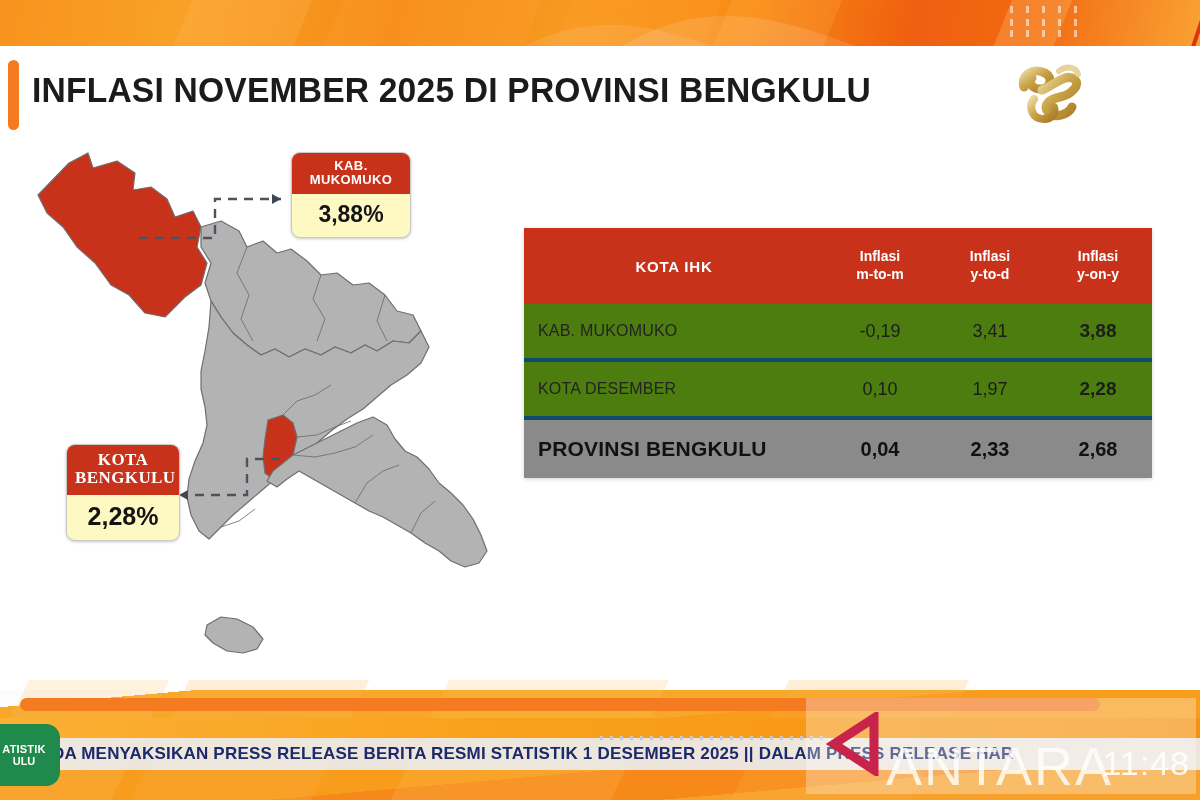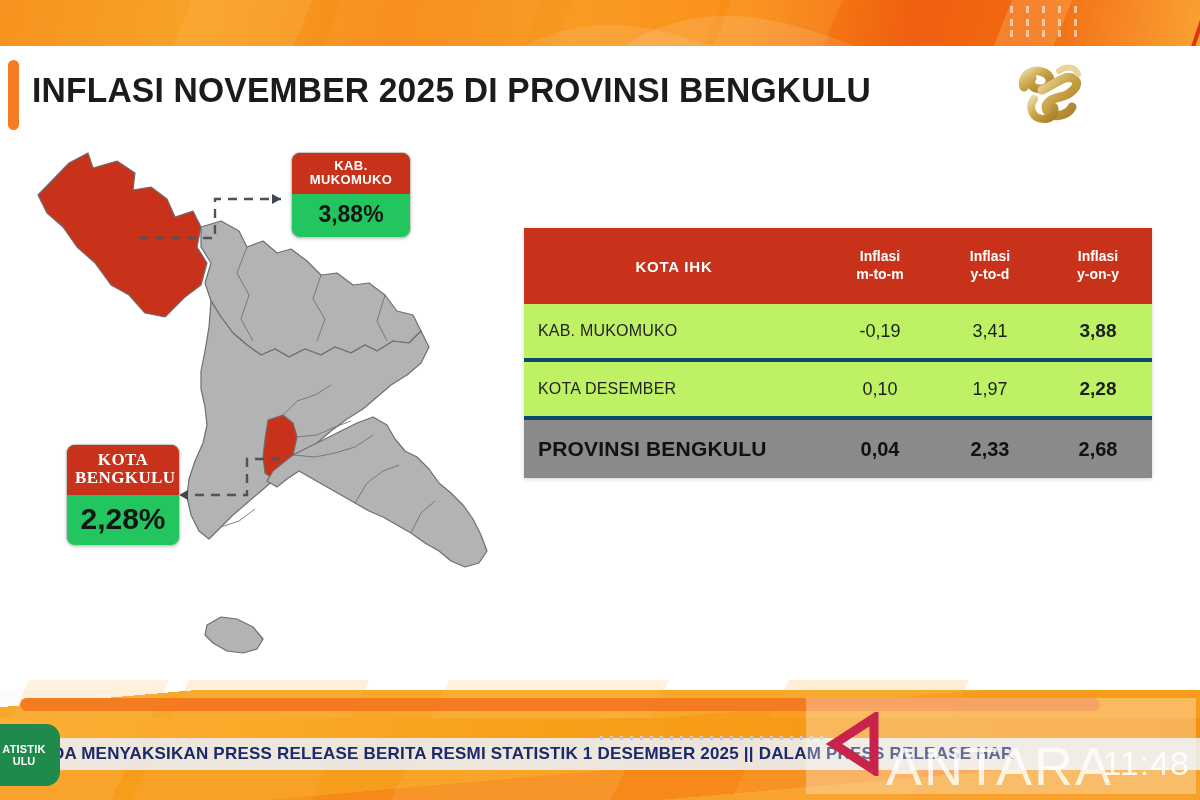--- a/index.html
+++ b/index.html
@@ -42,37 +42,37 @@
   .sensus-txt{display:flex;flex-direction:column;line-height:1.02;}
   .sensus-txt .l1,.sensus-txt .l2{font-size:17px;font-weight:bold;color:#3b3b3b;letter-spacing:1.2px;}
   .sensus-txt .l3{font-size:17px;font-weight:bold;letter-spacing:4px;
      background:linear-gradient(90deg,#caa24a,#d9bb6a,#b58c34);-webkit-background-clip:text;background-clip:text;color:#c3a052;}
 
   
   .map-wrap{position:absolute;left:25px;top:135px;width:520px;height:545px;}
   .map-wrap svg{display:block;}
 
   
-  .callout{position:absolute;background:#22c55e;border:1.6px solid #c9c9c9;border-radius:9px;box-shadow:0 1px 3px rgba(0,0,0,.22);overflow:hidden;}
+  .callout{position:absolute;background:#fef9c3;border:1.6px solid #c9c9c9;border-radius:9px;box-shadow:0 1px 3px rgba(0,0,0,.22);overflow:hidden;}
   .callout .hd{background:#c8311a;color:#fff;font-weight:bold;text-align:center;line-height:1.08;padding:6px 8px 7px;letter-spacing:.4px;}
   .callout .vl{text-align:center;font-weight:bold;color:#141414;}
 
   #callout-mukomuko{left:291px;top:152px;width:118px;}
   #callout-mukomuko .hd{font-size:13px;}
   #callout-mukomuko .vl{font-size:23px;padding:7px 0 9px;}
 
   #callout-bengkulu{left:66px;top:444px;width:112px;}
   #callout-bengkulu .hd{font-size:17px;font-family:Liberation Serif, serif;}
-  #callout-bengkulu .vl{font-size:30px;padding:7px 0 9px;}
+  #callout-bengkulu .vl{font-size:25px;padding:7px 0 9px;}
 
   .connector{position:absolute;left:0;top:0;width:1200px;height:800px;pointer-events:none;}
 
   
   .tbl{position:absolute;left:524px;top:228px;width:628px;
-       box-shadow:0 1px 4px rgba(0,0,0,.18);background:#bef264;}
+       box-shadow:0 1px 4px rgba(0,0,0,.18);background:#4d7c0f;}
   .tbl table{border-collapse:collapse;width:100%;table-layout:fixed;}
   .tbl thead th{background:#c8311a;color:#fff;padding:0;height:76px;vertical-align:middle;}
   .th-city{font-size:15px;font-weight:bold;letter-spacing:.8px;text-align:center;}
   .th-col{font-size:14px;font-weight:bold;line-height:1.28;text-align:center;}
   .tbl tbody td{height:52px;vertical-align:middle;border-bottom:4px solid #0c4a6e;}
   .c-name{padding-left:14px;font-size:16px;color:#232323;letter-spacing:.2px;}
   .c-num{text-align:center;font-size:18px;color:#1d1d1d;}
   .c-num.bold{font-weight:bold;font-size:19px;}
   tr.total td{background:#8a8a8a;border-bottom:none;height:56px;}
   tr.total .c-name{font-size:21px;font-weight:bold;color:#111;}

